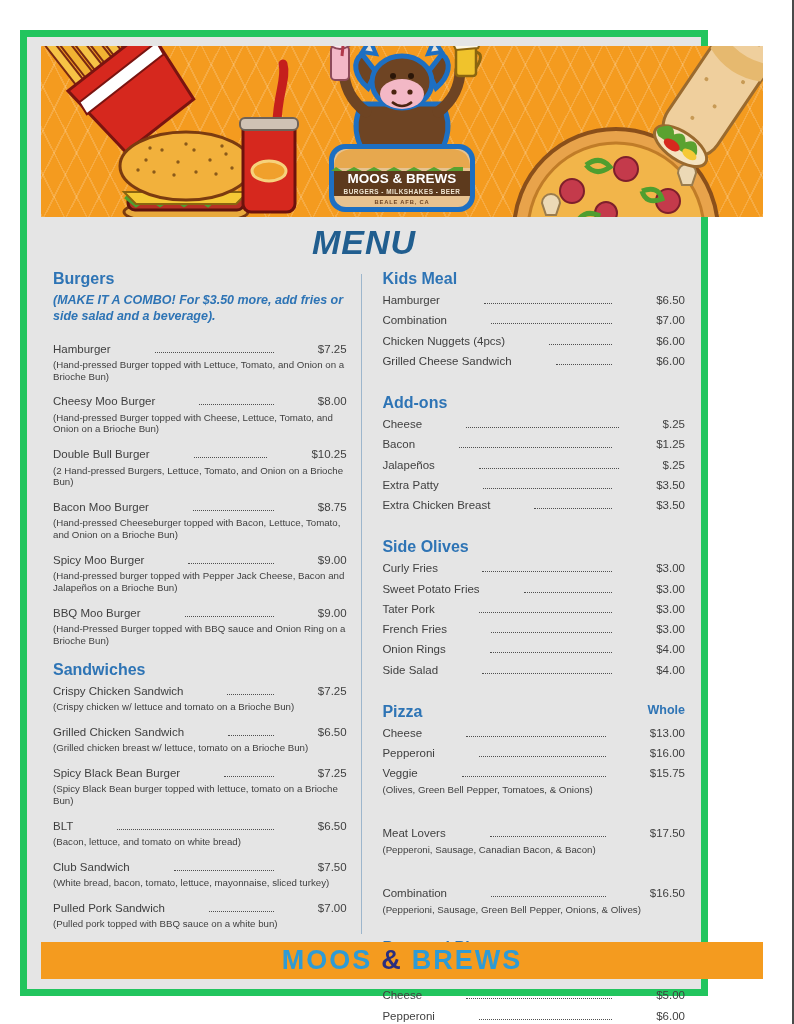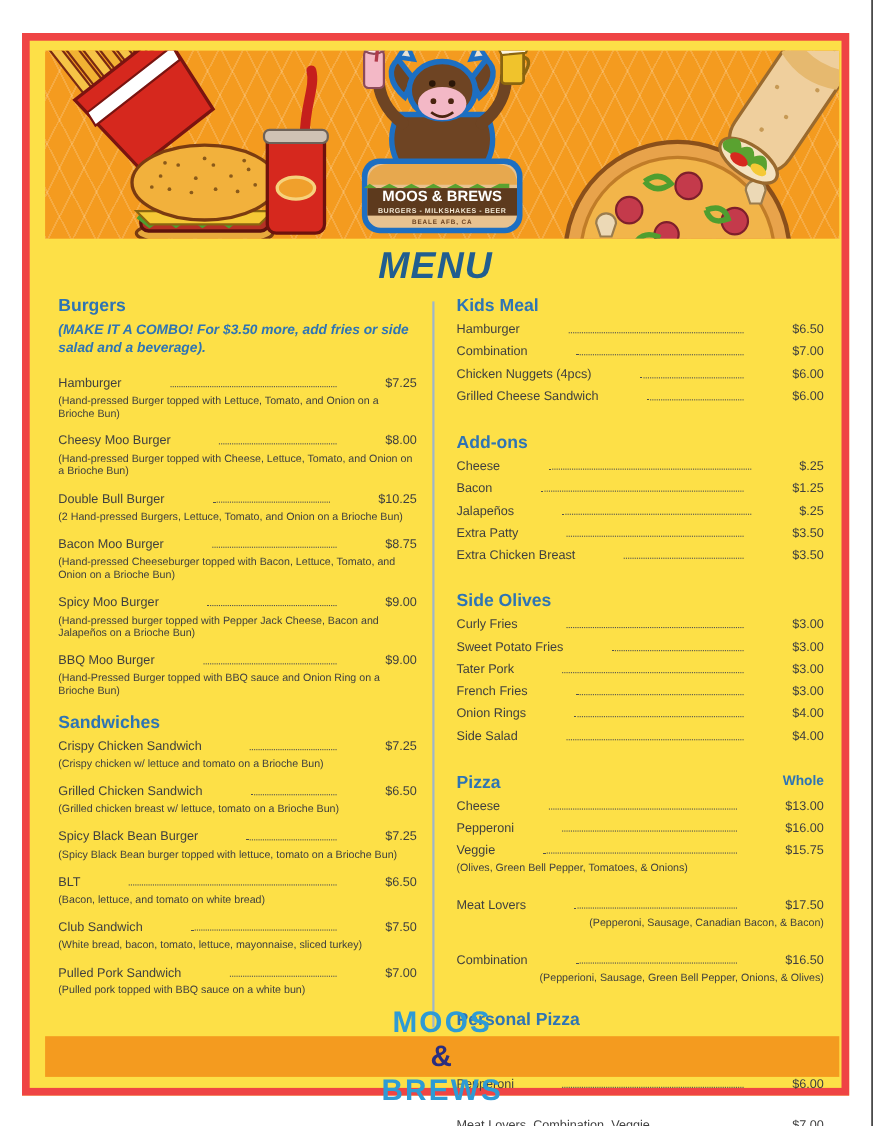--- a/index.html
+++ b/index.html
@@ -3,22 +3,22 @@
 <meta charset="utf-8">
 <style>
   * { margin:0; padding:0; box-sizing:border-box; }
   html,body { width:794px; height:1024px; }
   body {
     font-family:"Liberation Sans","DejaVu Sans",sans-serif;
     background:#ffffff; position:relative; overflow:hidden;
     border-right:2px solid #4a4a4a;
   }
   .frame {
-    position:absolute; left:20px; top:30px; width:752px; height:966px;
-    border:7px solid #ef4444; background:#fde047; padding:9px 14px 10px 14px;
+    position:absolute; left:20px; top:30px; width:688px; height:966px;
+    border:7px solid #22c55e; background:#e5e5e5; padding:9px 14px 10px 14px;
     display:flex; flex-direction:column;
   }
   
   .banner {
     width:722px; height:171px; position:relative; overflow:hidden;
     background:
       repeating-linear-gradient(63deg, rgba(255,255,255,0.16) 0 1.6px, transparent 1.6px 20px),
       repeating-linear-gradient(-63deg, rgba(255,255,255,0.16) 0 1.6px, transparent 1.6px 20px),
       #f49b1f;
   }
@@ -37,31 +37,31 @@
   .col-right .section { margin-bottom:24px; }
   .sec-head-row { display:flex; align-items:flex-start; justify-content:space-between; margin-bottom:4px; }
   .sec-heading { color:#2e74b5; font-weight:bold; font-size:16px; }
   .sec-collabel { color:#2e74b5; font-weight:bold; font-size:12.5px; }
   .sec-note {
     color:#2e74b5; font-weight:bold; font-style:italic; font-size:12.5px;
     line-height:1.3; margin:2px 0 16px 0;
   }
   .item { margin-bottom:3px; }
   .item.with-desc { margin-bottom:11px; }
-  .item.space-before { margin-top:20px;text-align:right; }
+  .item.space-before { margin-top:30px; }
   .item-row { display:flex; align-items:baseline; font-size:11.5px; color:#3f3f3f; line-height:1.5;gap:41px; }
   .item-name { white-space:nowrap; }
   .dots { flex:1; border-bottom:1.7px dotted #4f4f4f; margin:0 3px 3.5px 3px; min-width:10px; }
   .item-price { white-space:nowrap; }
   .item-desc { font-size:9.7px; color:#3f3f3f; line-height:1.22; margin-top:1px; }
   
   .footer-bar {
     width:722px; height:37px; background:#f49b1f; margin-top:2px;
     display:flex; align-items:center; justify-content:center;
-    font-weight:bold; font-size:27px; letter-spacing:2px;flex-direction:column;
+    font-weight:bold; font-size:27px; letter-spacing:2px;
   }
   .footer-bar .w { color:#2e9bd5; }
   .footer-bar .amp { color:#2a2e7f; padding:0 9px; }
 </style>
 </head>
 <body>
 
 <div class="frame">
 
   <div class="banner">

